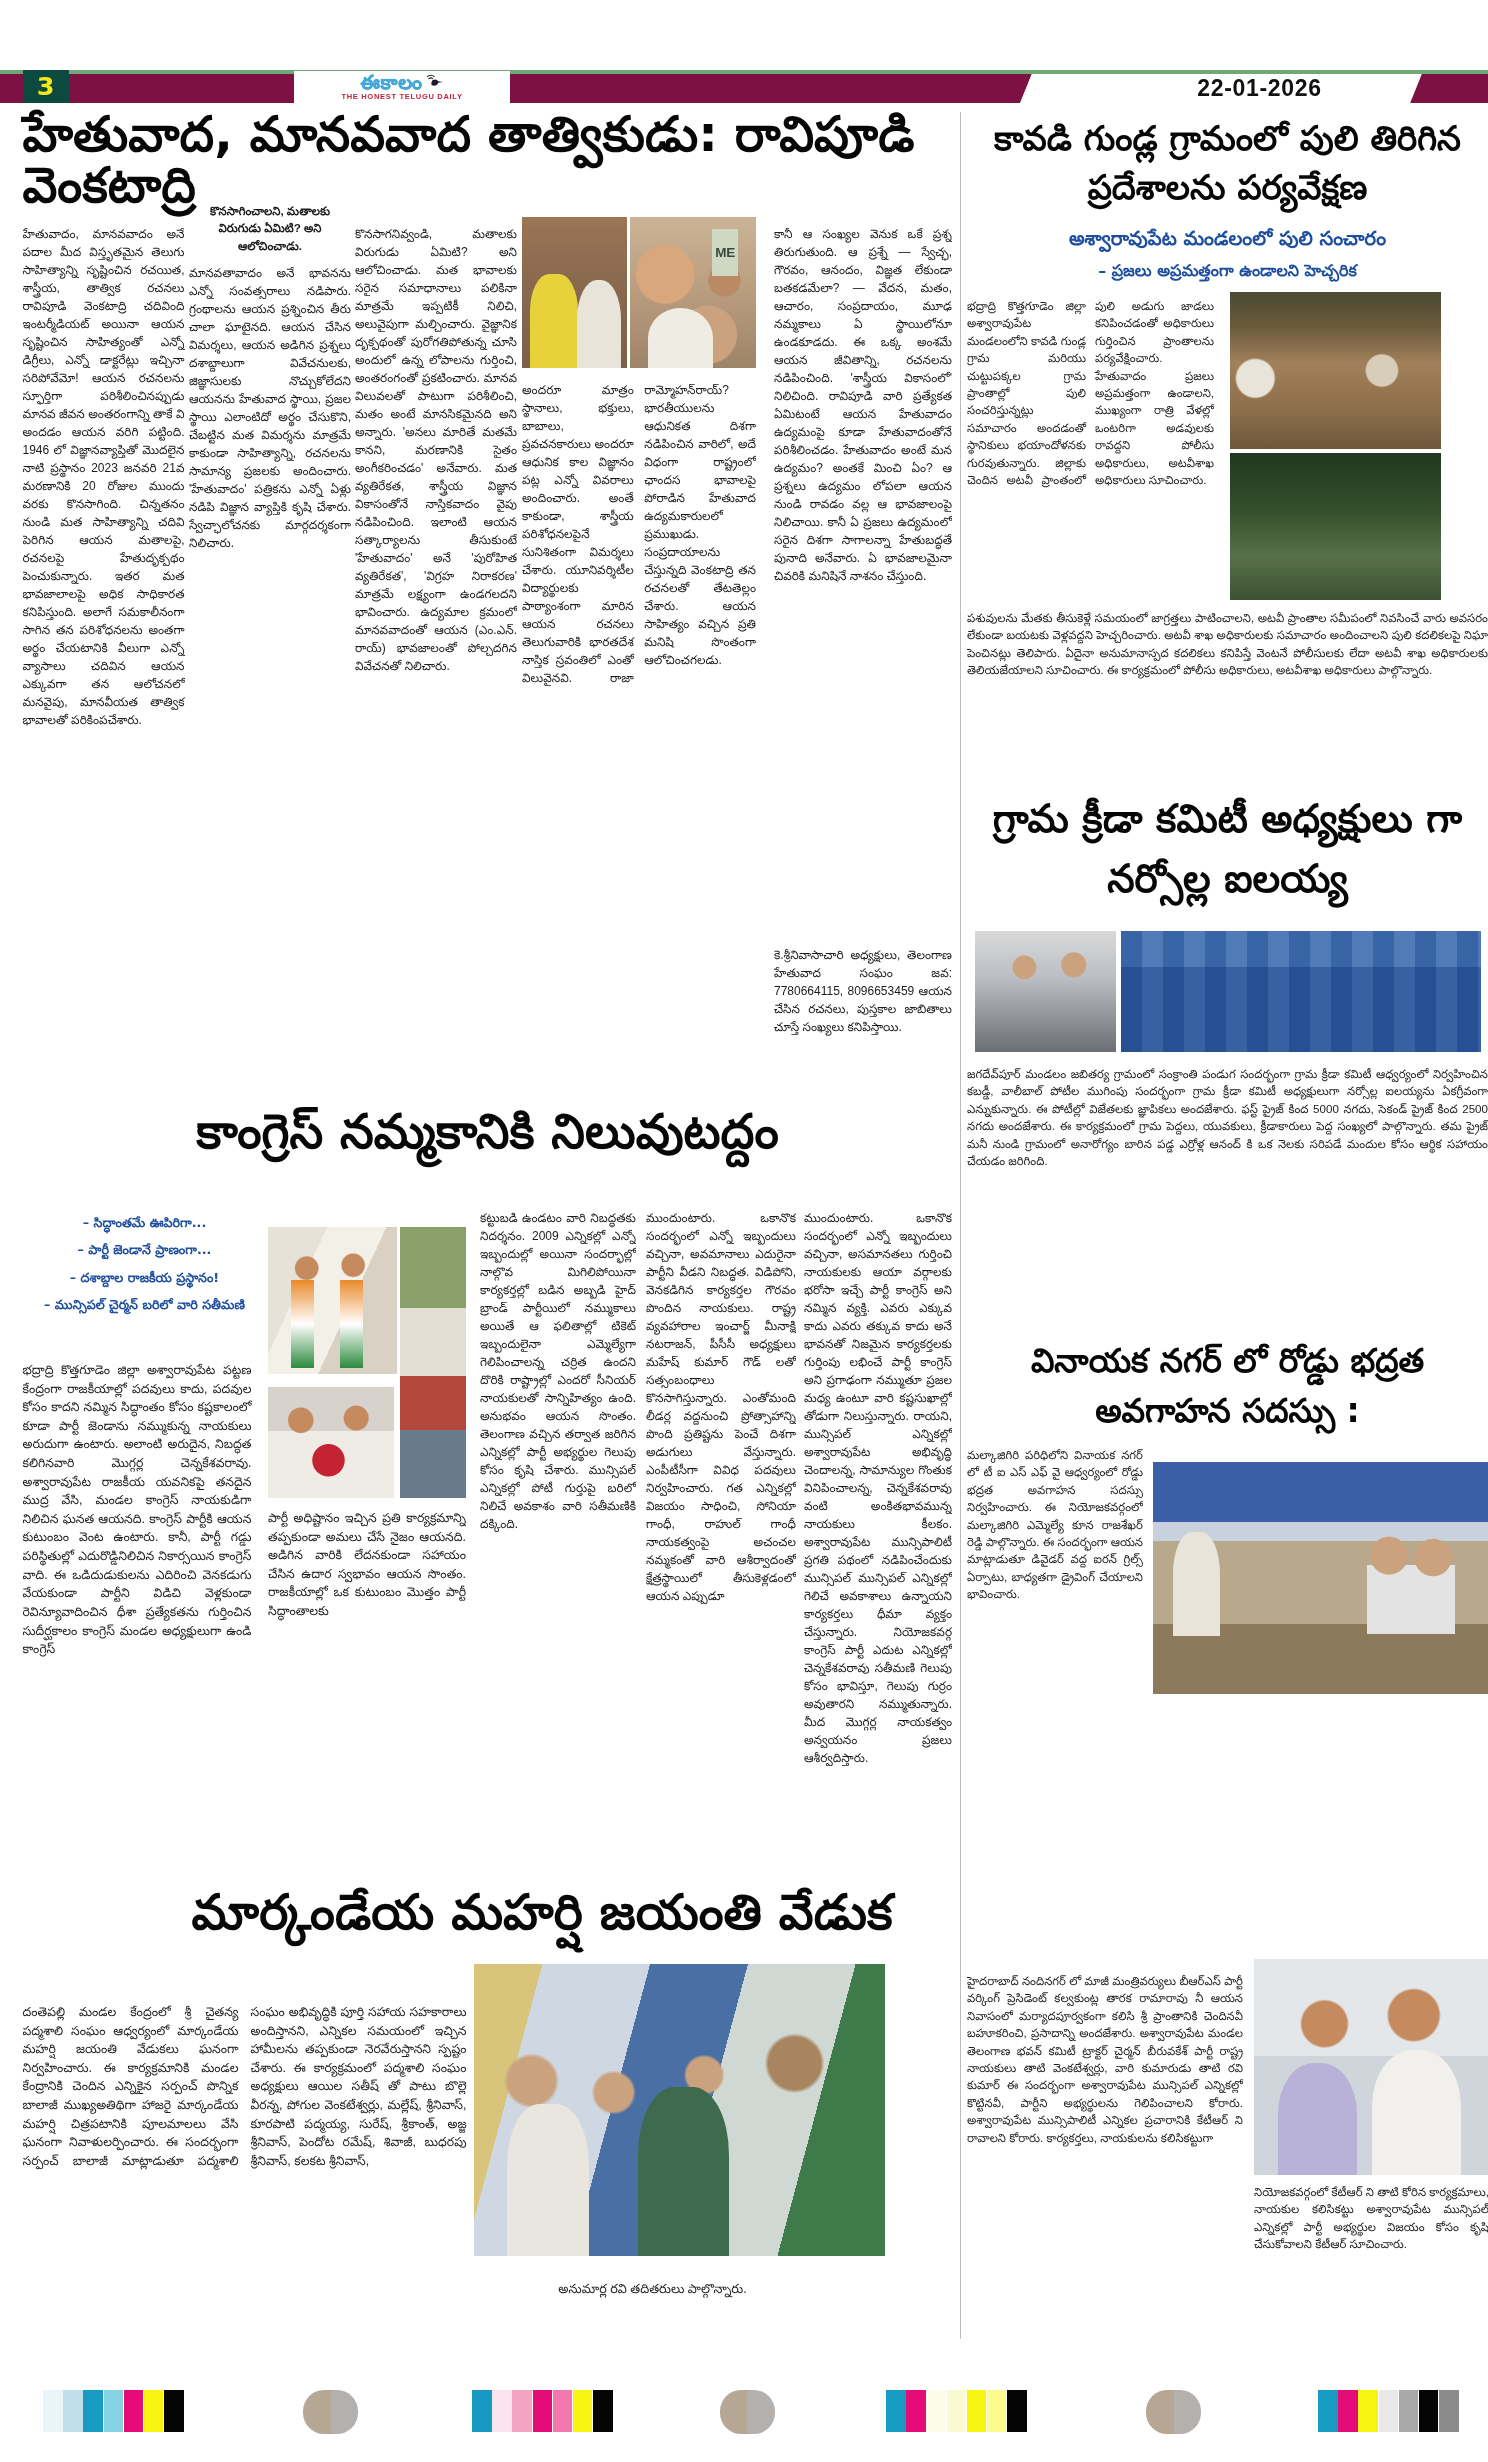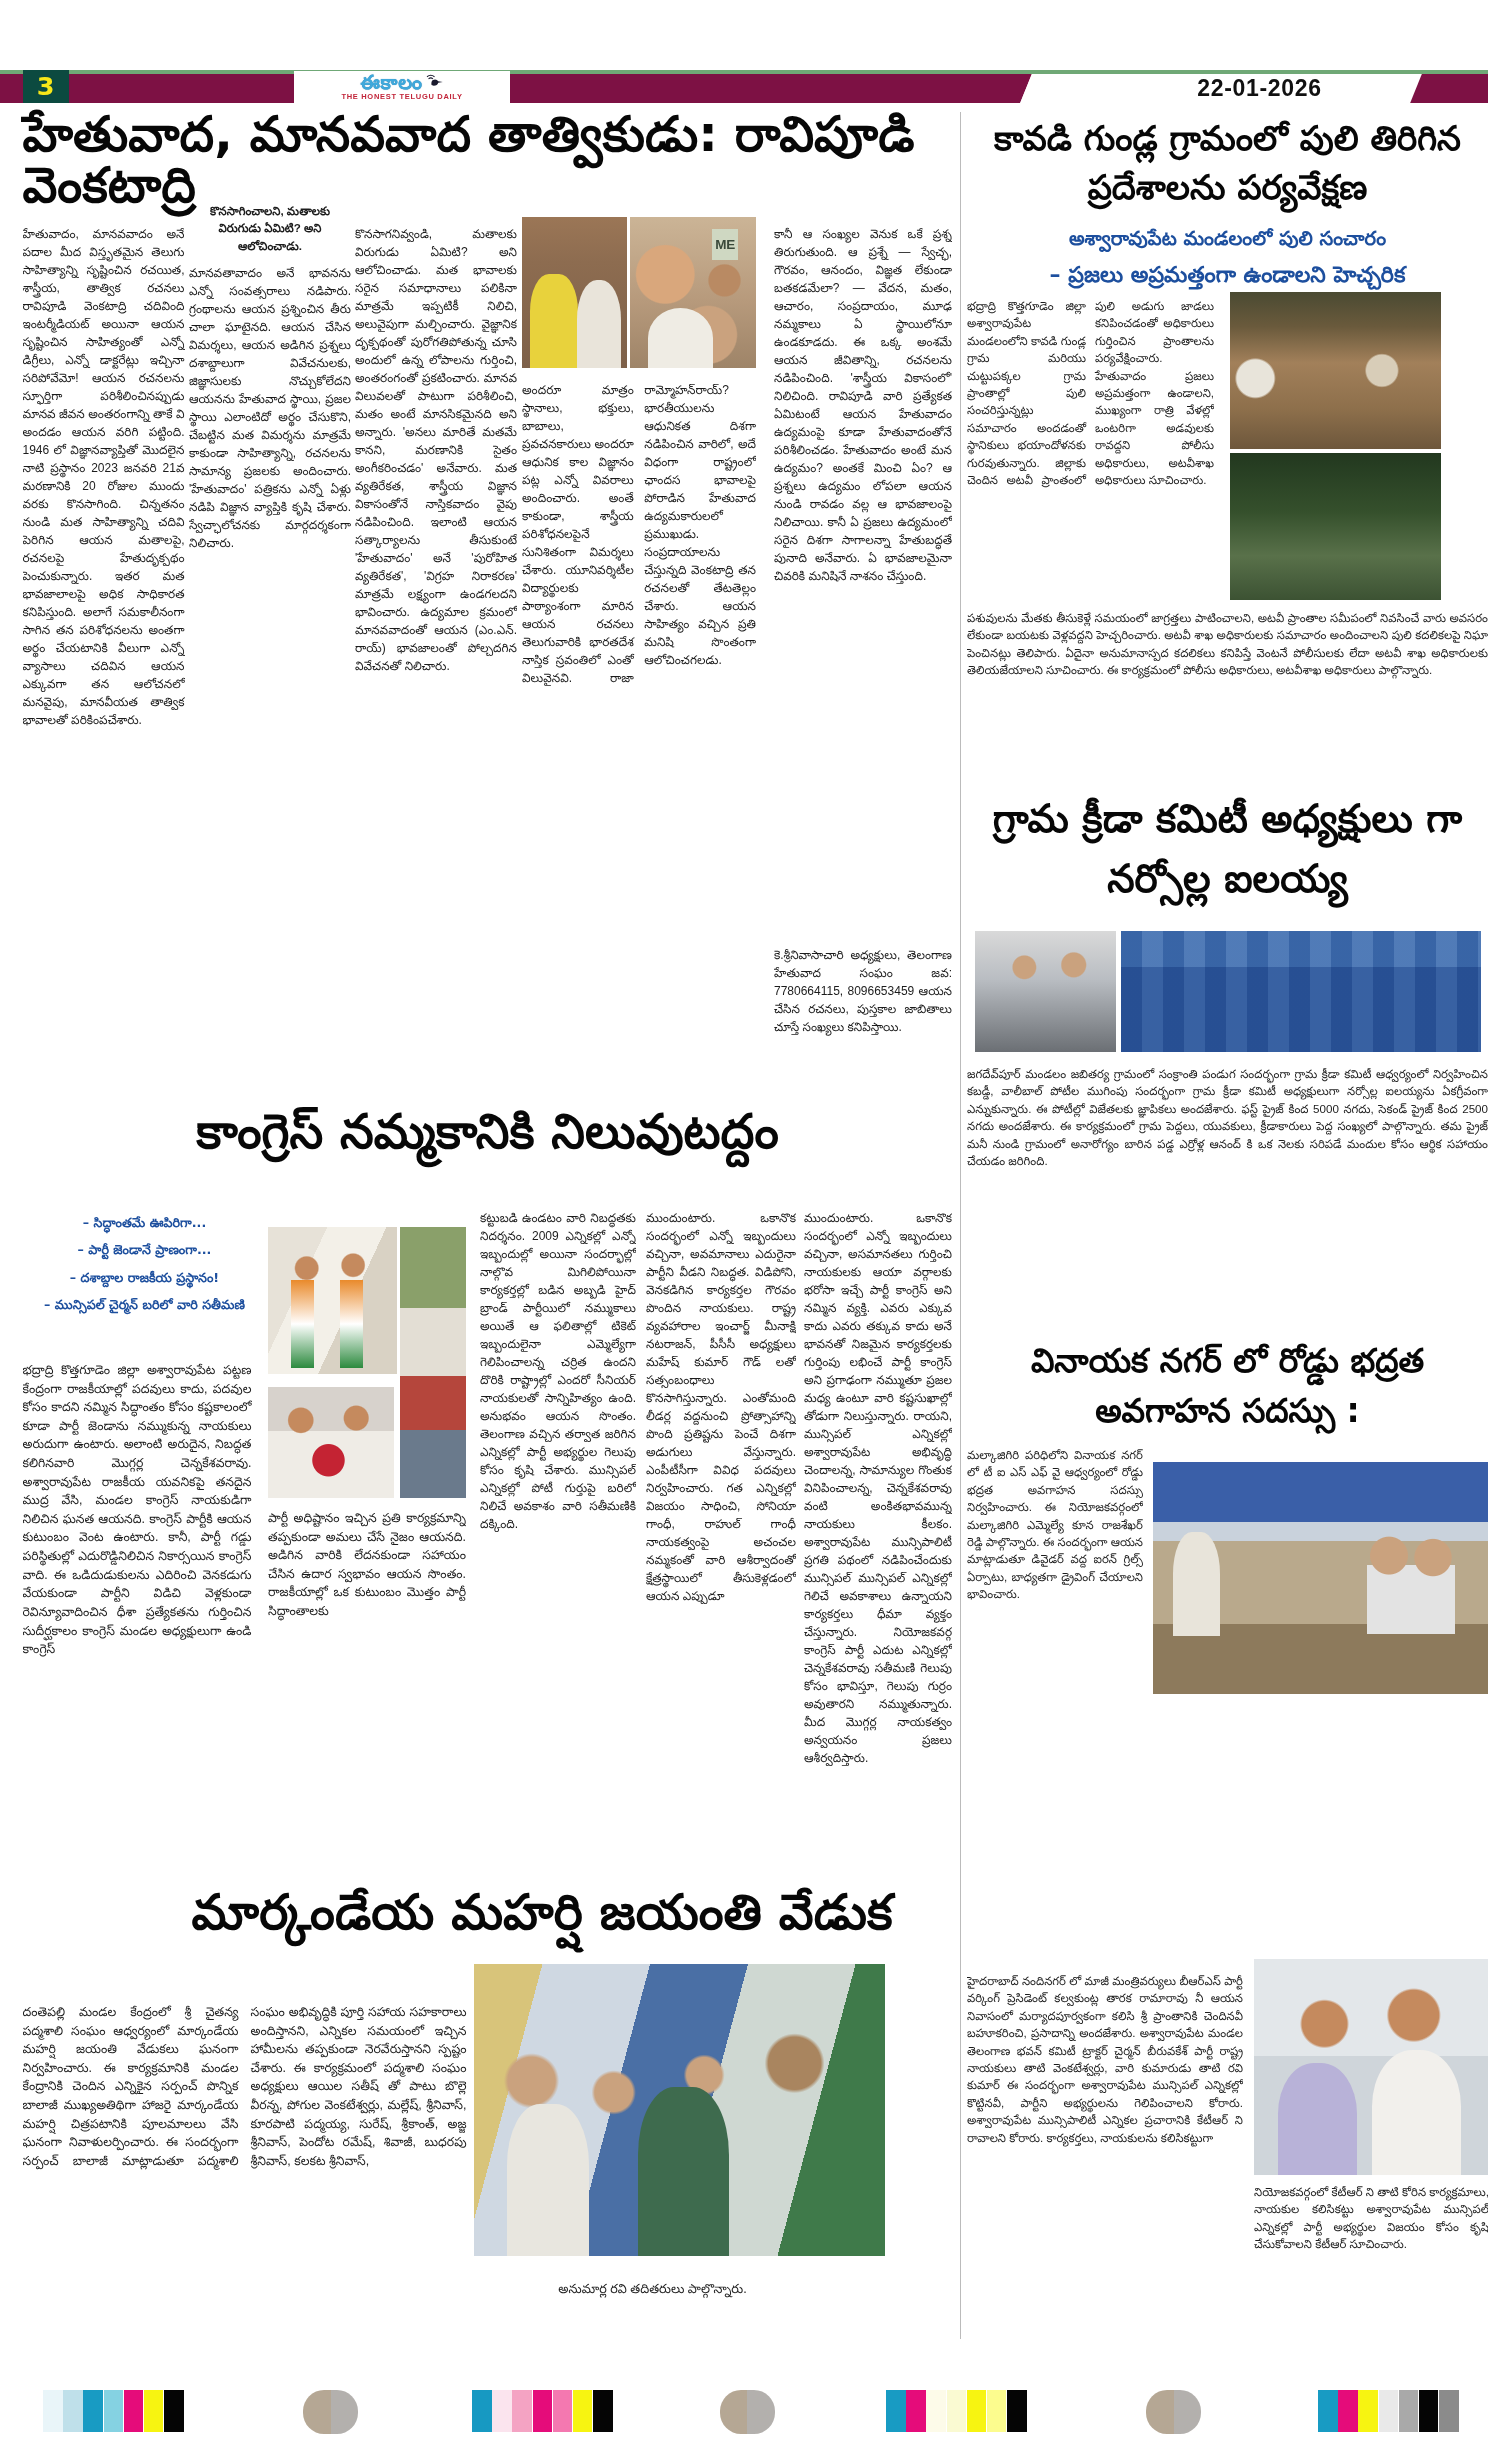--- a/index.html
+++ b/index.html
@@ -54,21 +54,21 @@
   .ph-selfie-l::after { content:""; position:absolute; right:6%; bottom:0; width:42%; height:58%;
       background:#e9e4da; border-radius:45% 45% 0 0; }
   .ph-selfie-r { background:
       radial-gradient(circle at 28% 38%, #d9a77c 0 22%, transparent 23%),
       radial-gradient(circle at 75% 42%, #b98a63 0 12%, transparent 13%),
       radial-gradient(circle at 62% 78%, #caa27e 0 20%, transparent 21%),
       linear-gradient(180deg,#cbb496 0%,#b79a7c 55%,#9e8468 100%); }
   .ph-selfie-r::before { content:""; position:absolute; left:14%; bottom:0; width:52%; height:40%;
       background:#efece4; border-radius:50% 50% 0 0; }
   .ph-me-tag { position:absolute; right:14%; top:8%; color:#3a4a3a; font-weight:bold; font-size:13.5px;
-      background:#cfd8c2; padding:8px 3px; }
+      background:#cfd8c2; padding:16px 3px; }
   .ph-forest1 { background:
       radial-gradient(circle at 12% 55%, #e8e4da 0 9%, transparent 10%),
       radial-gradient(circle at 72% 50%, #d8cdb8 0 9%, transparent 10%),
       linear-gradient(180deg,#4a4a32 0%,#6a5a3c 22%,#a2805a 45%,#8d6f4b 75%,#6d573c 100%); }
   .ph-forest2 { background:
       linear-gradient(180deg,#22381f 0%,#35502c 40%,#59714a 70%,#3c5233 100%); }
   .ph-group-sm { background:
       radial-gradient(circle at 35% 30%, #caa27e 0 9%, transparent 10%),
       radial-gradient(circle at 70% 28%, #caa27e 0 9%, transparent 10%),
       linear-gradient(180deg,#d9d9d9 0%,#b9bdc2 40%,#6b6f74 100%); }
@@ -158,21 +158,21 @@
 
   <div class="body-txt" style="left:522px; top:381px; width:234px; height:673px; column-count:2; column-gap:10.5px;">అందరూ మాత్రం స్థానాలు, భక్తులు, బాబాలు, ప్రవచనకారులు అందరూ ఆధునిక కాల విజ్ఞానం పట్ల ఎన్నో వివరాలు అందించారు. అంతే కాకుండా, శాస్త్రీయ పరిశోధనలపైనే సునిశితంగా విమర్శలు చేశారు. యూనివర్శిటీల విద్యార్థులకు పాఠ్యాంశంగా మారిన ఆయన రచనలు తెలుగువారికి భారతదేశ నాస్తిక స్రవంతిలో ఎంతో విలువైనవి. రాజా రామ్మోహన్‌రాయ్? భారతీయులను ఆధునికత దిశగా నడిపించిన వారిలో, అదే విధంగా రాష్ట్రంలో ఛాందస భావాలపై పోరాడిన హేతువాద ఉద్యమకారులలో ప్రముఖుడు. సంప్రదాయాలను చేస్తున్నది వెంకటాద్రి తన రచనలతో తేటతెల్లం చేశారు. ఆయన సాహిత్యం వచ్చిన ప్రతి మనిషి సొంతంగా ఆలోచించగలడు.</div>
 
   <div class="body-txt" style="left:774px; top:225px; width:178px; height:720px;">కానీ ఆ సంఖ్యల వెనుక ఒకే ప్రశ్న తిరుగుతుంది. ఆ ప్రశ్నే — స్వేచ్ఛ, గౌరవం, ఆనందం, విజ్ఞత లేకుండా బతకడమేలా? — వేదన, మతం, ఆచారం, సంప్రదాయం, మూఢ నమ్మకాలు ఏ స్థాయిలోనూ ఉండకూడదు. ఈ ఒక్క అంశమే ఆయన జీవితాన్ని, రచనలను నడిపించింది. 'శాస్త్రీయ వికాసంలో' నిలిచింది. రావిపూడి వారి ప్రత్యేకత ఏమిటంటే ఆయన హేతువాదం ఉద్యమంపై కూడా హేతువాదంతోనే పరిశీలించడం. హేతువాదం అంటే మన ఉద్యమం? అంతకే మించి ఏం? ఆ ప్రశ్నలు ఉద్యమం లోపలా ఆయన నుండి రావడం వల్ల ఆ భావజాలంపై నిలిచాయి. కానీ ఏ ప్రజలు ఉద్యమంలో సరైన దిశగా సాగాలన్నా హేతుబద్ధతే పునాది అనేవారు. ఏ భావజాలమైనా చివరికి మనిషినే నాశనం చేస్తుంది.</div>
   <div class="body-txt" style="left:774px; top:946px; width:178px; height:107px;">కె.శ్రీనివాసాచారి అధ్యక్షులు, తెలంగాణ హేతువాద సంఘం జవ: 7780664115, 8096653459 ఆయన చేసిన రచనలు, పుస్తకాల జాబితాలు చూస్తే సంఖ్యలు కనిపిస్తాయి.</div>
 
   <div class="vrule" style="left:960px; top:112px; height:2227px;"></div>
 
   <div class="headline center" style="left:967px; top:114px; width:521px; font-size:34px; line-height:1.45;">కావడి గుండ్ల గ్రామంలో పులి తిరిగిన ప్రదేశాలను పర్యవేక్షణ</div>
   <div class="headline center blue" style="left:967px; top:226px; width:521px; font-size:19.5px; line-height:1.3;">అశ్వారావుపేట మండలంలో పులి సంచారం</div>
-  <div class="headline center blue" style="left:967px; top:261px; width:521px; font-size:22px; line-height:1.3;">– ప్రజలు అప్రమత్తంగా ఉండాలని హెచ్చరిక</div>
+  <div class="headline center blue" style="left:967px; top:261px; width:521px; font-size:16px; line-height:1.3;">– ప్రజలు అప్రమత్తంగా ఉండాలని హెచ్చరిక</div>
 
   <div class="body-txt" style="left:967px; top:297px; width:247px; height:306px; column-count:2; column-gap:9px; font-size:11.6px;">భద్రాద్రి కొత్తగూడెం జిల్లా అశ్వారావుపేట మండలంలోని కావడి గుండ్ల గ్రామ మరియు చుట్టుపక్కల గ్రామ ప్రాంతాల్లో పులి సంచరిస్తున్నట్లు సమాచారం అందడంతో స్థానికులు భయాందోళనకు గురవుతున్నారు. జిల్లాకు చెందిన అటవీ ప్రాంతంలో పులి అడుగు జాడలు కనిపించడంతో అధికారులు గుర్తించిన ప్రాంతాలను పర్యవేక్షించారు. హేతువాదం ప్రజలు అప్రమత్తంగా ఉండాలని, ముఖ్యంగా రాత్రి వేళల్లో ఒంటరిగా అడవులకు రావద్దని పోలీసు అధికారులు, అటవీశాఖ అధికారులు సూచించారు.</div>
 
   <div class="photo ph-forest1" style="left:1230px; top:292px; width:211px; height:157px;"></div>
   <div class="photo ph-forest2" style="left:1230px; top:453px; width:211px; height:147px;"></div>
 
   <div class="body-txt" style="left:967px; top:609px; width:521px; height:171px; font-size:11.6px;">పశువులను మేతకు తీసుకెళ్లే సమయంలో జాగ్రత్తలు పాటించాలని, అటవీ ప్రాంతాల సమీపంలో నివసించే వారు అవసరం లేకుండా బయటకు వెళ్లవద్దని హెచ్చరించారు. అటవీ శాఖ అధికారులకు సమాచారం అందించాలని పులి కదలికలపై నిఘా పెంచినట్లు తెలిపారు. ఏదైనా అనుమానాస్పద కదలికలు కనిపిస్తే వెంటనే పోలీసులకు లేదా అటవీ శాఖ అధికారులకు తెలియజేయాలని సూచించారు. ఈ కార్యక్రమంలో పోలీసు అధికారులు, అటవీశాఖ అధికారులు పాల్గొన్నారు.</div>
 
   <div class="headline center" style="left:967px; top:789px; width:521px; font-size:39px; line-height:1.55;">గ్రామ క్రీడా కమిటీ అధ్యక్షులు గా నర్సోల్ల ఐలయ్య</div>
 

